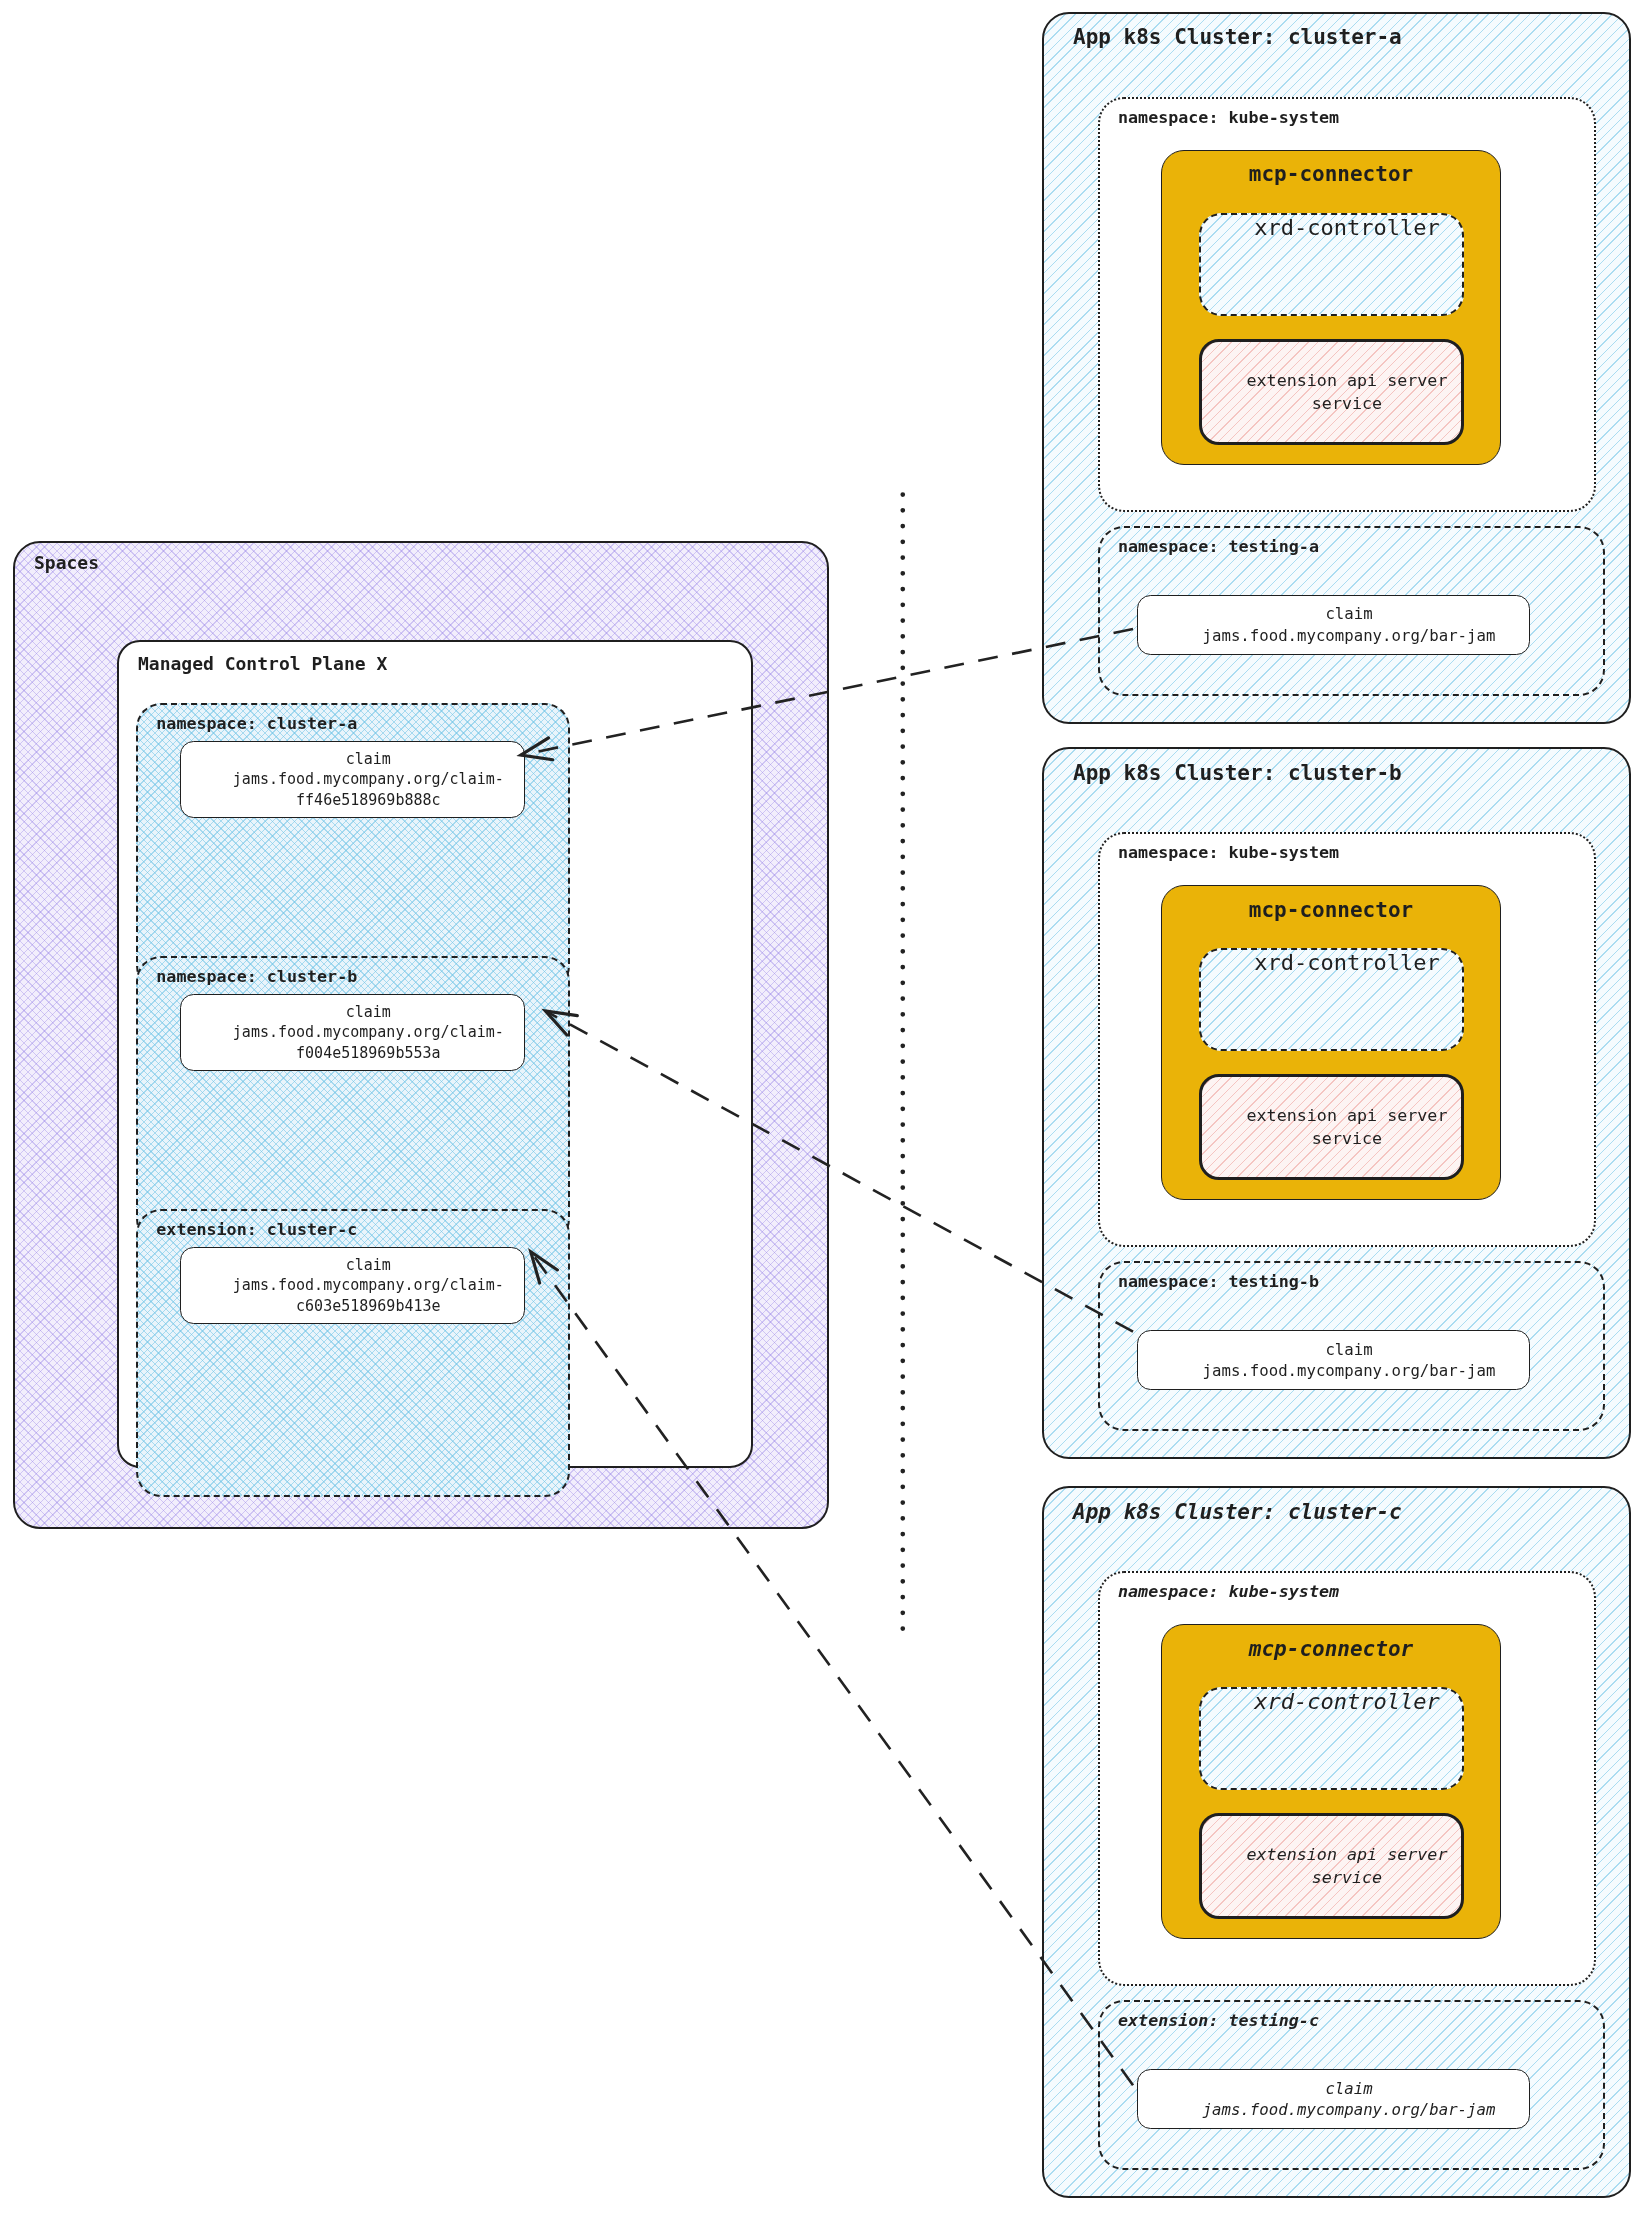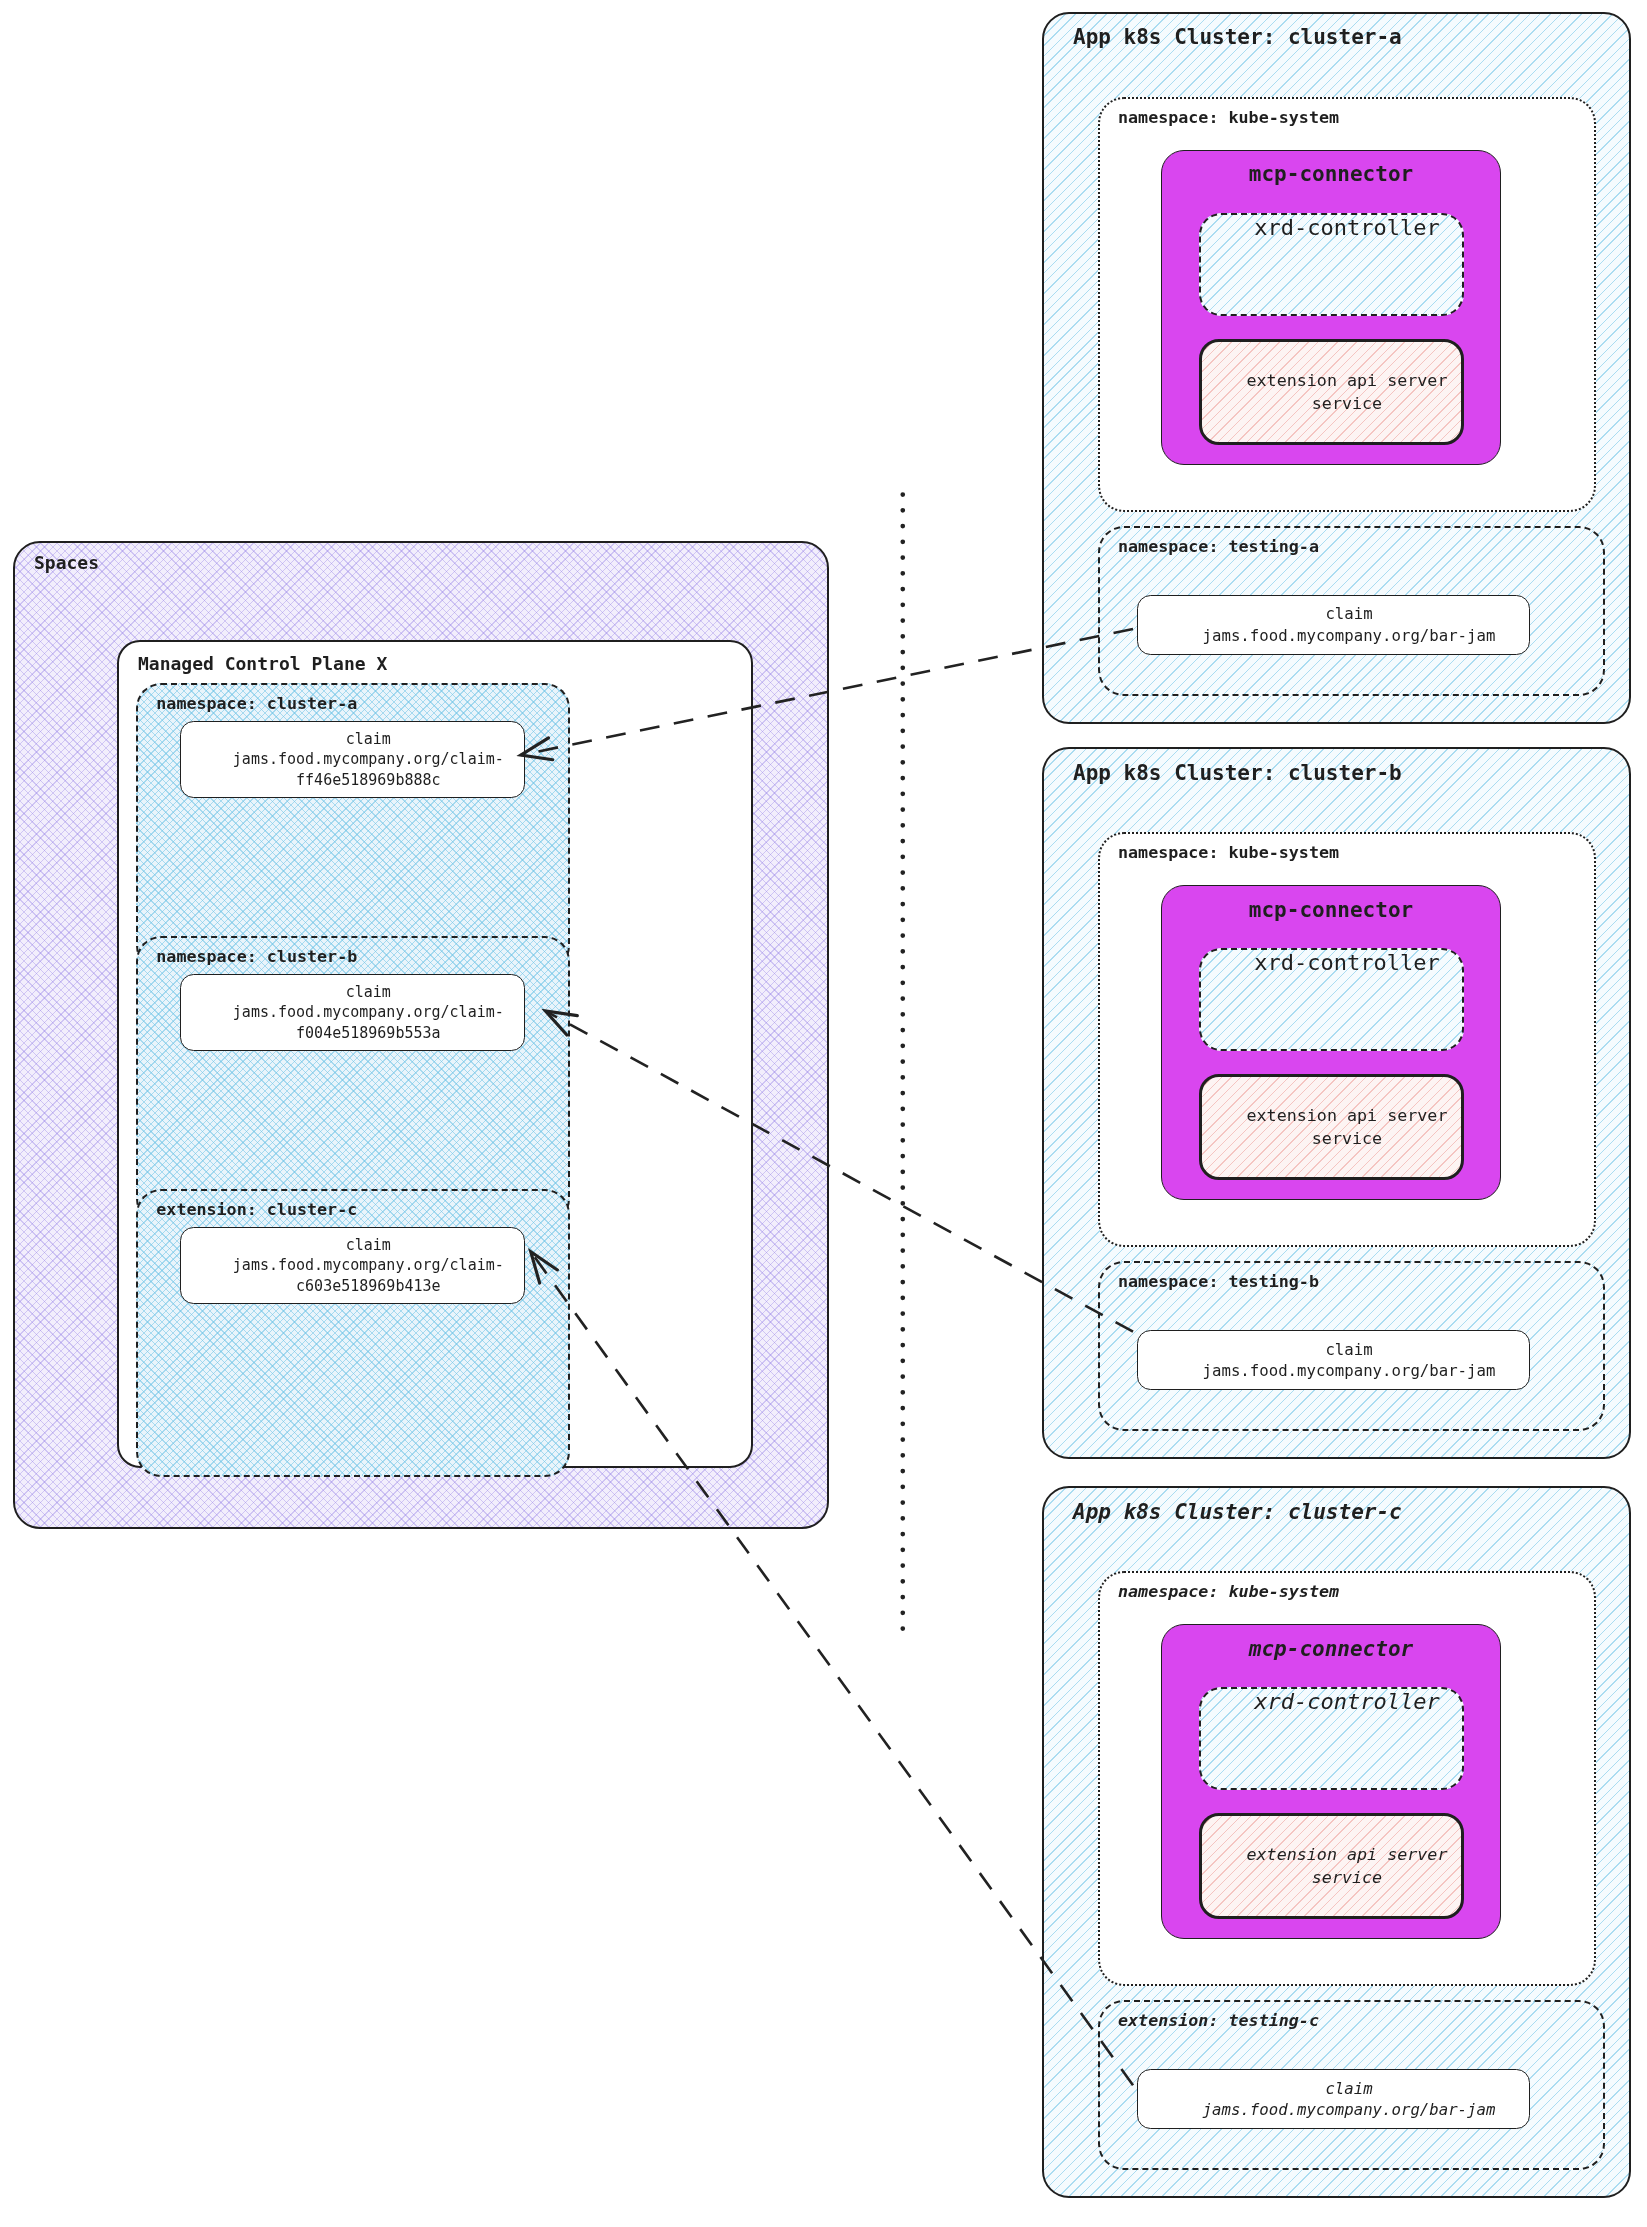--- a/index.html
+++ b/index.html
@@ -40,36 +40,36 @@
 
   
   .abs{position:absolute;box-sizing:border-box;padding-left:31px;}
   .lbl{position:absolute;white-space:nowrap;}
 
   
   .spaces-box{left:13px;top:541px;width:816px;height:988px;border:2.1px solid var(--ink);border-radius:27px;}
   .spaces-label{left:19px;top:9.4px;font-size:18px;font-weight:600;}
   .mcpx-box{left:102px;top:97px;width:636px;height:828px;background:#fff;border:2.1px solid var(--ink);border-radius:23px;}
   .mcpx-label{left:19px;top:10.5px;font-size:18px;font-weight:600;}
-  .ns-left{left:17.3px;width:434px;height:288px;border:2.6px dashed var(--ink);border-radius:25px;}
+  .ns-left{left:17.3px;width:434px;height:288px;border:2.6px dashed var(--ink);border-radius:25px;margin-top:20px;}
   .ns-left.n0{top:41px;}
   .ns-left.n1{top:294px;}
   .ns-left.n2{top:547px;}
   .ns-label{left:18px;top:8.4px;font-size:16.7px;font-weight:600;}
   .claim-left{left:42px;top:36px;width:345px;height:77px;background:#fff;border:1.6px solid var(--ink);border-radius:13.6px;
     display:flex;flex-direction:column;align-items:center;justify-content:center;font-size:15px;line-height:1.35;}
 
   
   .app-cluster{left:1042px;width:589px;height:712px;border:2.1px solid var(--ink);border-radius:27px;}
   .app-cluster.c0{top:11.5px;}
   .app-cluster.c1{top:747px;}
   .app-cluster.c2{top:1486px;font-style:italic;}
   .cluster-title{left:29px;top:11.5px;font-size:21px;font-weight:700;}
   .ns-kube{left:54px;top:83px;width:498px;height:415px;background:#fff;border:2.1px dotted var(--ink);border-radius:26px;}
-  .mcp-box{left:61px;top:51px;width:340px;height:315px;background:#d946ef;border:1.6px solid var(--ink);border-radius:23px;}
+  .mcp-box{left:61px;top:51px;width:340px;height:315px;background:#eab308;border:1.6px solid var(--ink);border-radius:23px;}
   .mcp-title{left:0;right:0;top:11.5px;text-align:center;font-size:21px;font-weight:700;position:absolute;}
   .xrd-box{left:37px;top:62px;width:265px;height:103px;border:2.6px dashed var(--ink);border-radius:22px;
     display:flex;align-items:flex-start;justify-content:center;font-size:22px;}
   .ext-box{left:37px;top:188px;width:265px;height:106px;border:3.1px solid var(--ink);border-radius:20px;
     display:flex;flex-direction:column;align-items:center;justify-content:center;font-size:16.7px;line-height:1.35;}
   .ns-testing{left:54px;top:512px;width:507px;height:170px;border:2.6px dashed var(--ink);border-radius:26px;}
   .claim-right{left:37px;top:67px;width:393px;height:60px;background:#fff;border:1.6px solid var(--ink);border-radius:13.6px;
     display:flex;flex-direction:column;align-items:center;justify-content:center;font-size:15.7px;line-height:1.35;}
 
   

